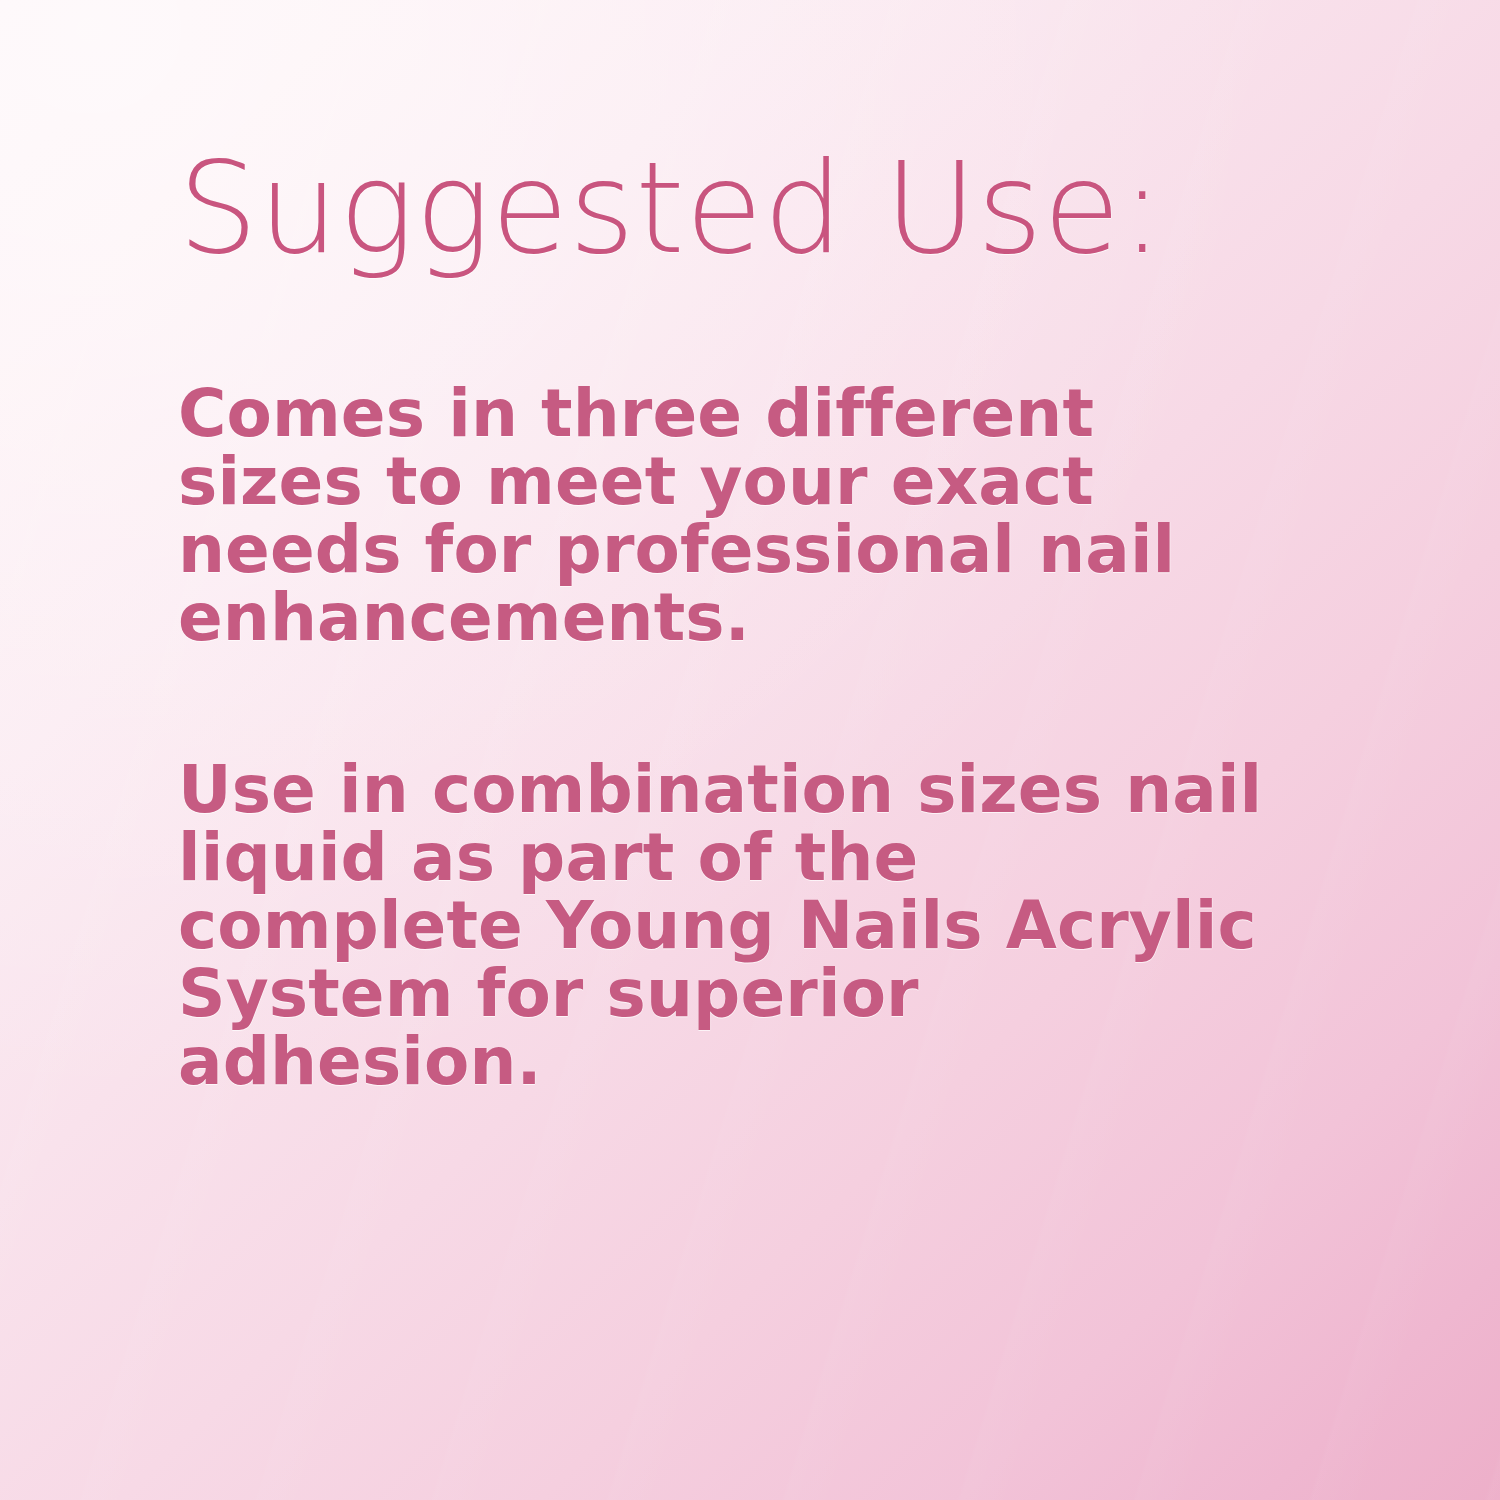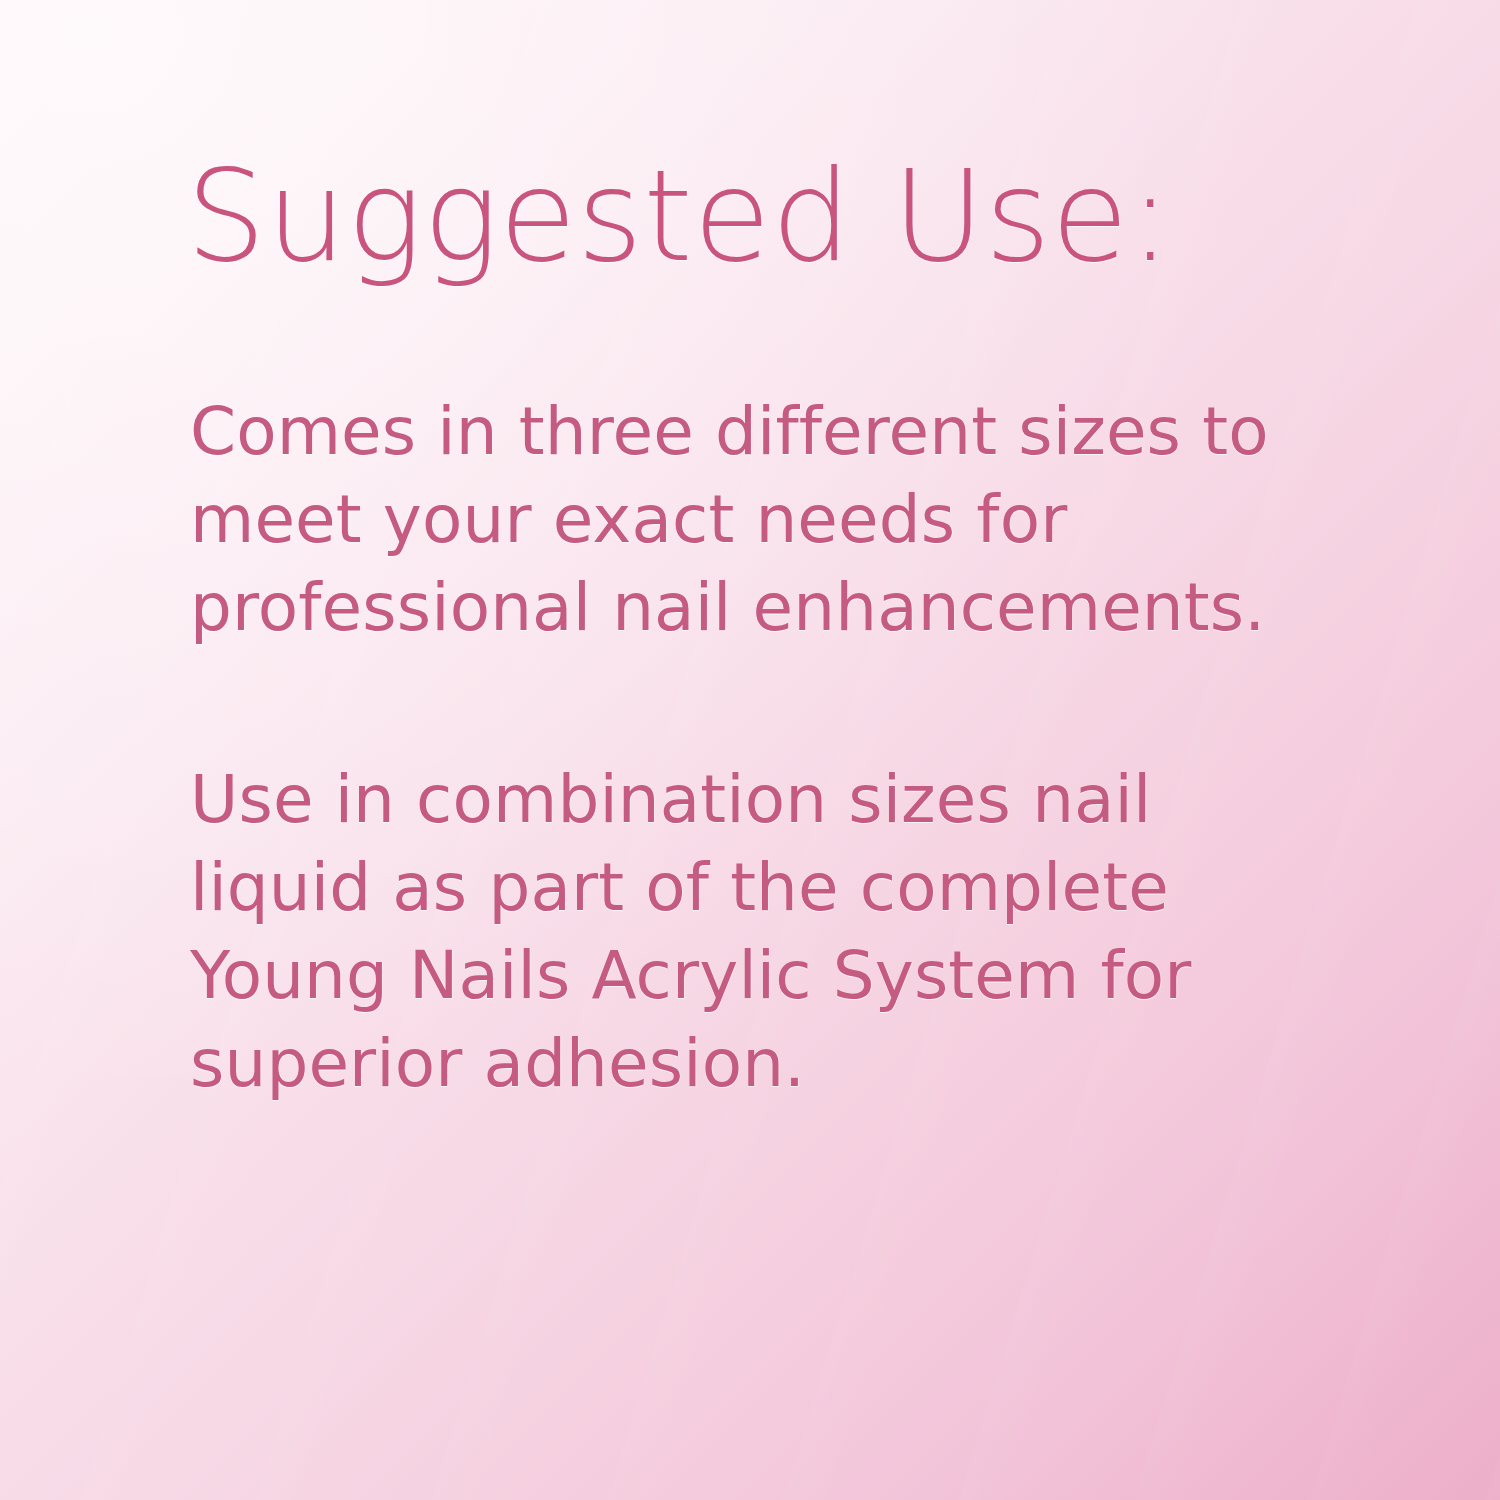--- a/index.html
+++ b/index.html
@@ -67,45 +67,45 @@
   
   .content {
     position: absolute;
     left: 178px;
     top: 0;
     width: 1110px;
     z-index: 3;
   }
 
   .heading {
-    margin: 8px;
+    margin: 0;
     padding: 0;
     font-family: "DejaVu Sans", sans-serif;
     font-weight: 300;
     font-size: 126px;
     line-height: 1.0;
     letter-spacing: 0.5px;
     color: #c9557f;
     padding-top: 146px;
     white-space: nowrap;
     text-shadow:
       0 1px 0 rgba(255,255,255,0.72),
       1px 0 0 rgba(255,255,255,0.38);
   }
 
   .body-block {
     margin-top: 108px;
   }
 
   .para {
-    margin: 12px;
+    margin: 0;
     font-family: "DejaVu Sans", sans-serif;
-    font-weight: 400;
+    font-weight: 700;
     font-size: 66px;
-    line-height: 88px;
+    line-height: 68px;
     letter-spacing: 0.1px;
     color: #c65b82;
     text-shadow:
       0 1px 0 rgba(255,255,255,0.70),
       1px 0 0 rgba(255,255,255,0.35);
     max-width: 1085px;
   }
 
   .para + .para {
     margin-top: 104px;

